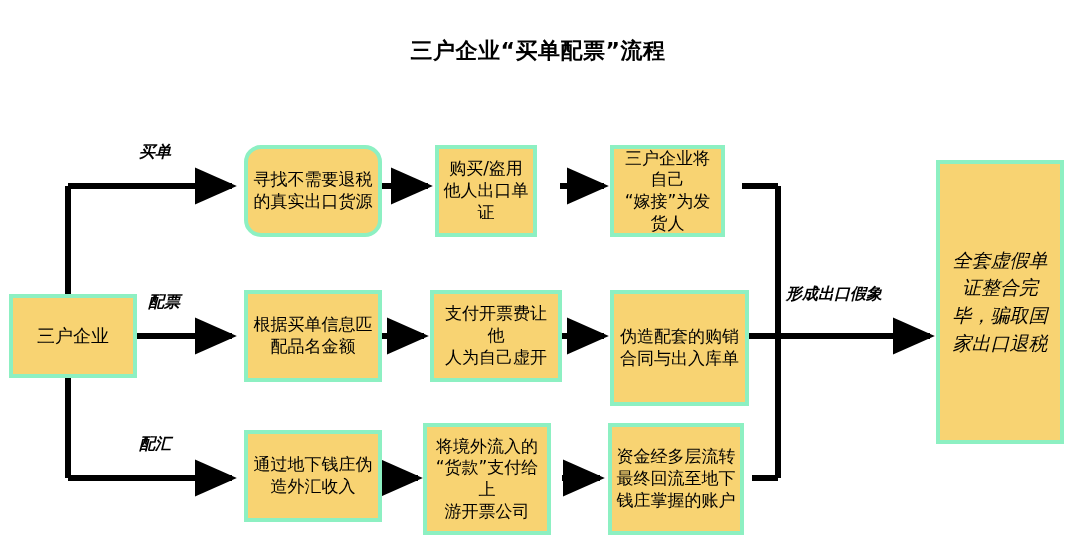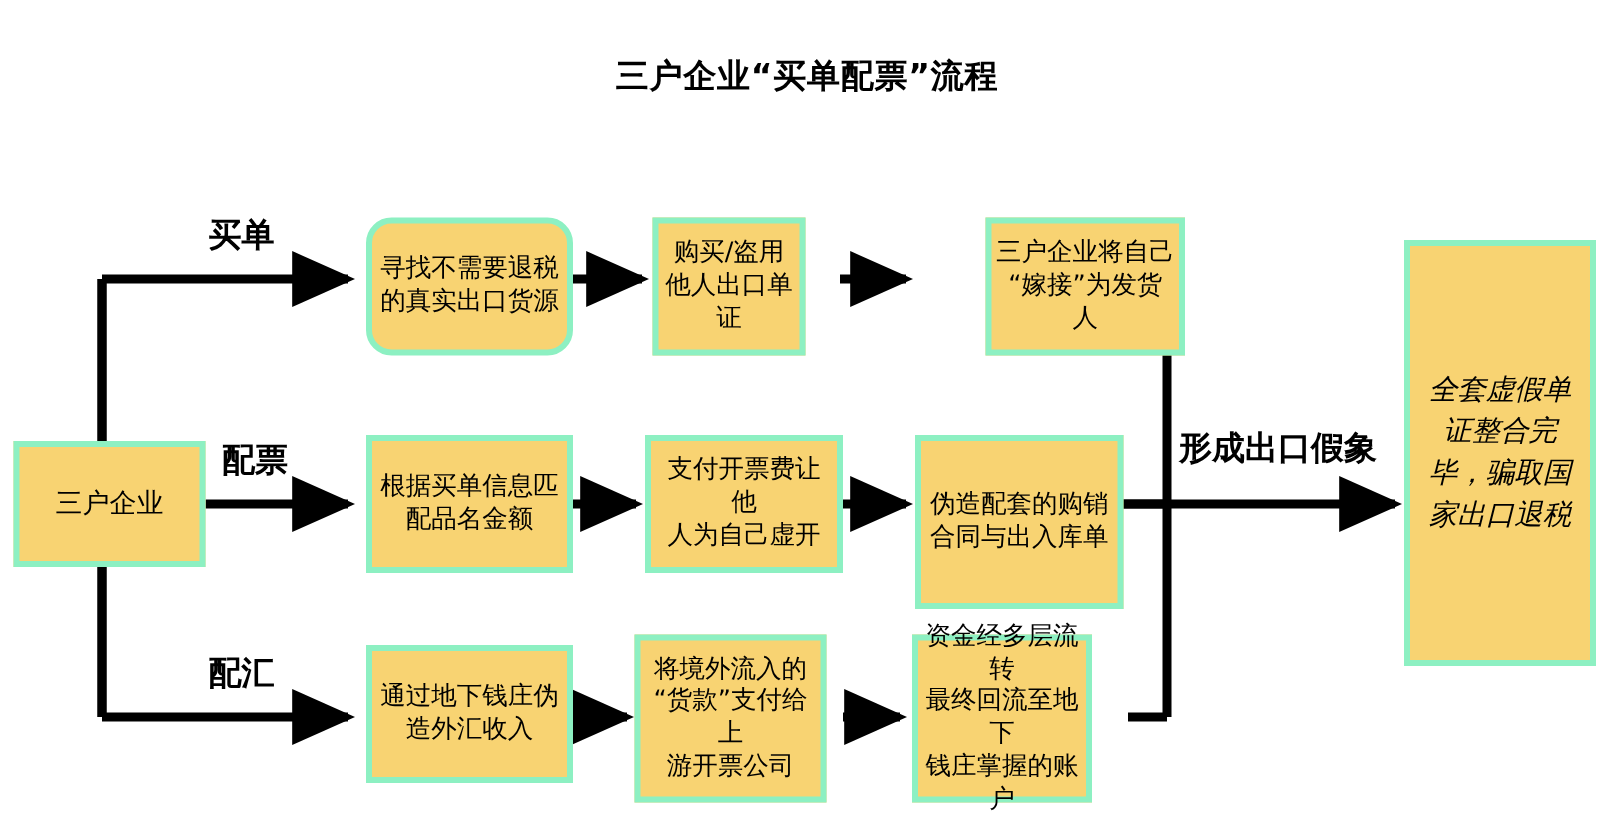--- a/index.html
+++ b/index.html
@@ -64,21 +64,22 @@
     line-height: 1.45;
   }
   .edge-label {
     position: absolute;
     font-size: 17px;
     font-weight: bold;
     color: #000;
     white-space: nowrap;
   }
   .edge-label.big {
-    font-size: 22px;
+    font-size: 16px;
+    font-style: italic;
   }
 </style>
 </head>
 <body>
 
 <div id="canvas">
 
   <svg class="svg-layer" viewBox="0 0 1076 549" xmlns="http://www.w3.org/2000/svg">
     <defs>
       <marker id="arrowhead" markerWidth="7" markerHeight="7" refX="6.2" refY="3.5" orient="auto" markerUnits="strokeWidth">
@@ -120,36 +121,36 @@
   <div class="node start" style="left:9px; top:294px; width:128px; height:84px;">三户企业</div>
 
   <div class="edge-label big" style="left:139px; top:142px;">买单</div>
   <div class="edge-label big" style="left:148px; top:292px;">配票</div>
   <div class="edge-label big" style="left:139px; top:434px;">配汇</div>
 
   <div class="node" style="left:244px; top:145px; width:138px; height:92px;border-radius:17px;">寻找不需要退税
 的真实出口货源</div>
   <div class="node" style="left:435px; top:145px; width:102px; height:92px;">购买/盗用
 他人出口单证</div>
-  <div class="node" style="left:610px; top:145px; width:133px; height:92px;margin-left:47px;">三户企业将自己
+  <div class="node" style="left:610px; top:145px; width:115px; height:92px;">三户企业将自己
 “嫁接”为发货人</div>
 
   <div class="node" style="left:244px; top:290px; width:138px; height:92px;">根据买单信息匹
 配品名金额</div>
   <div class="node" style="left:430px; top:290px; width:132px; height:92px;">支付开票费让他
 人为自己虚开</div>
   <div class="node" style="left:610px; top:290px; width:139px; height:116px;">伪造配套的购销
 合同与出入库单</div>
 
   <div class="node" style="left:244px; top:430px; width:138px; height:92px;">通过地下钱庄伪
 造外汇收入</div>
   <div class="node" style="left:423px; top:423px; width:128px; height:112px;">将境外流入的
 “货款”支付给上
 游开票公司</div>
-  <div class="node" style="left:608px; top:423px; width:120px; height:112px;">资金经多层流转
+  <div class="node" style="left:608px; top:423px; width:136px; height:112px;">资金经多层流转
 最终回流至地下
 钱庄掌握的账户</div>
 
   <div class="edge-label big" style="left:786px; top:284px;">形成出口假象</div>
 
   <div class="node final" style="left:936px; top:160px; width:128px; height:284px;font-style:italic;">全套虚假单
 证整合完
 毕，骗取国
 家出口退税</div>
 

